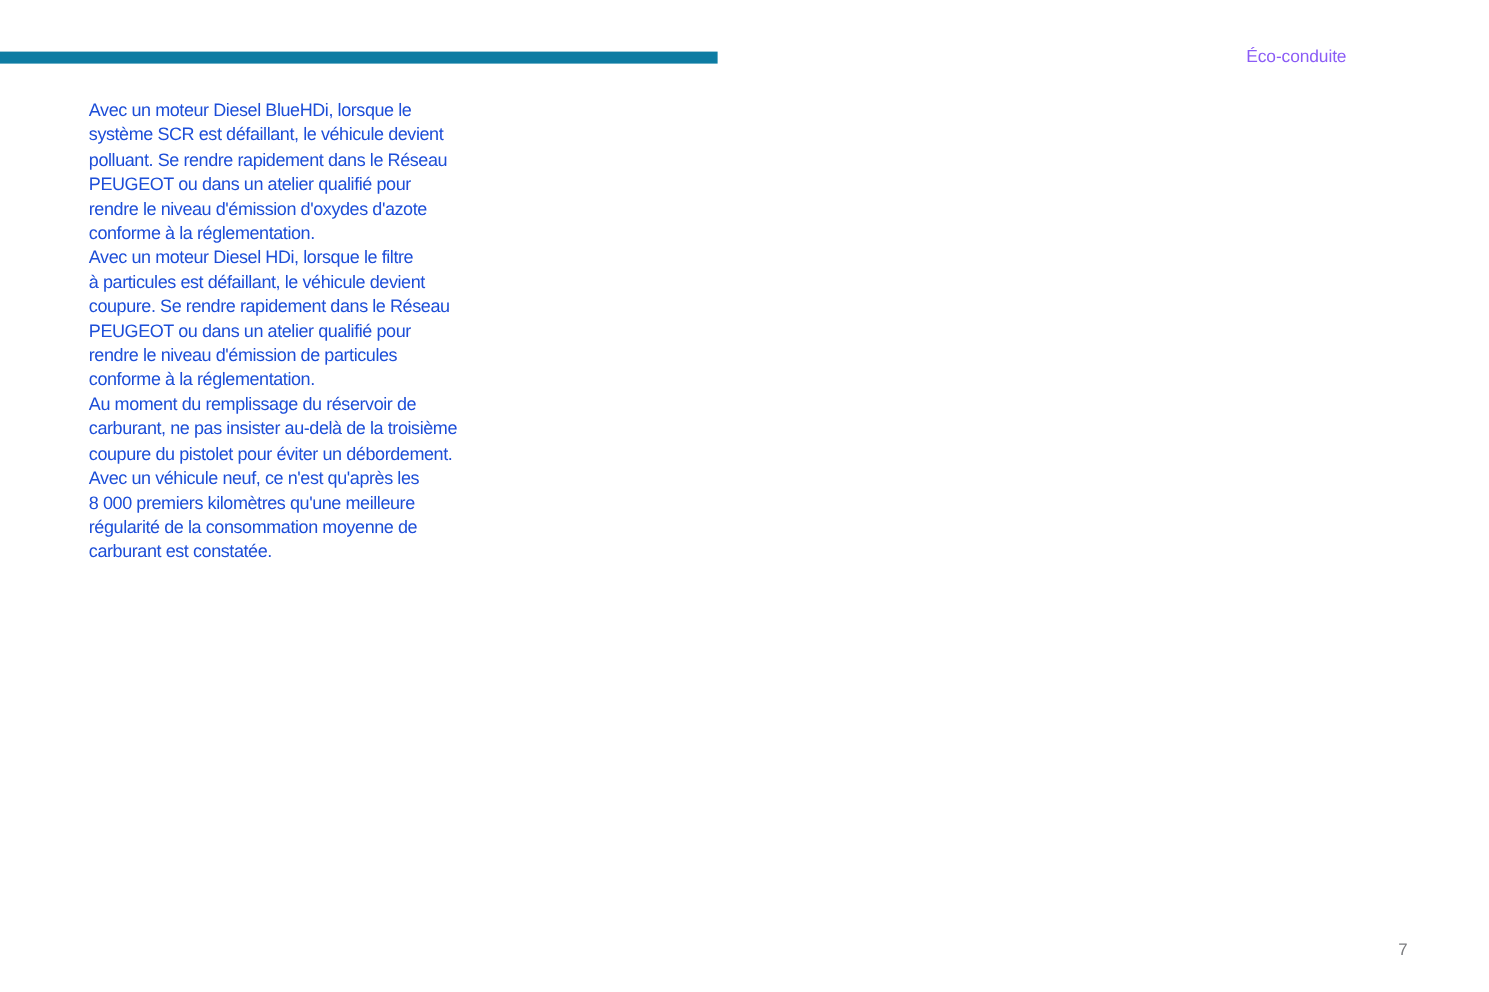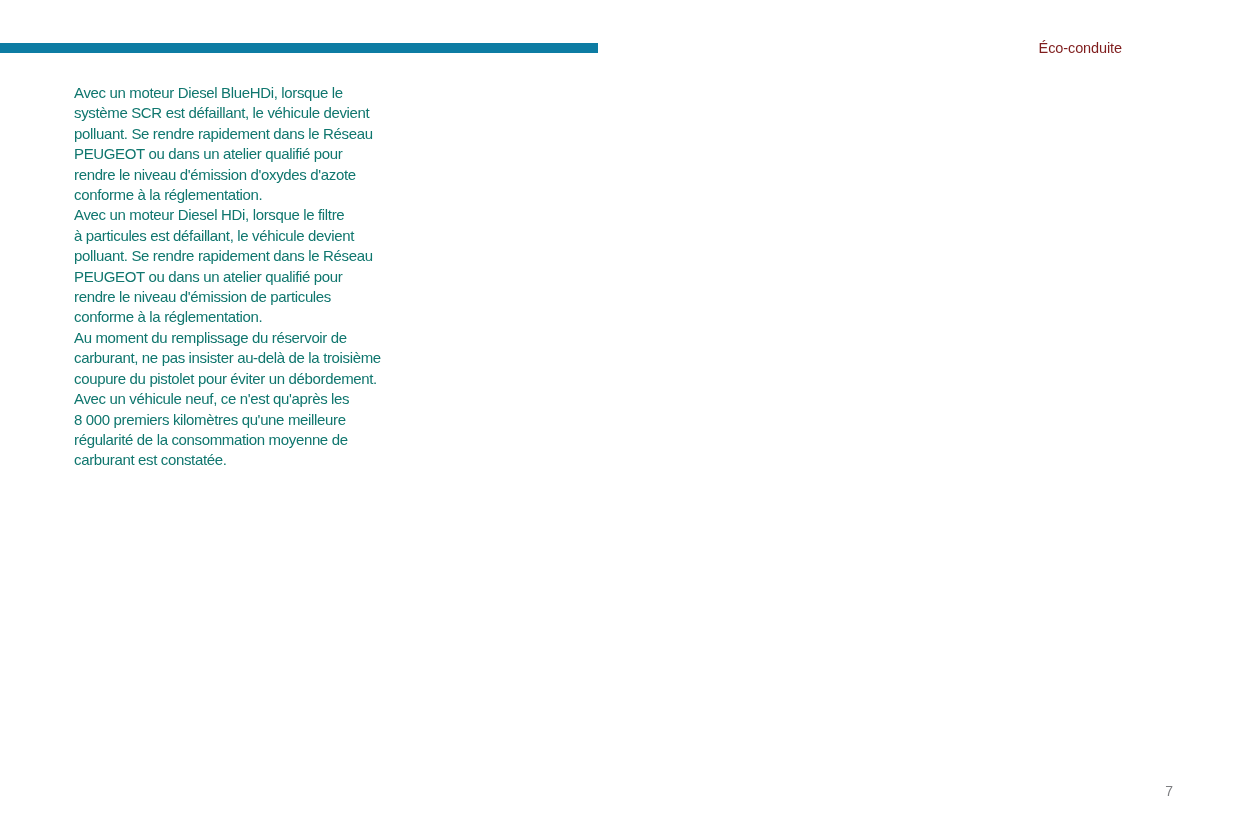--- a/index.html
+++ b/index.html
@@ -23,30 +23,30 @@
     width: 598px;
     height: 10px;
     background: #0d7ca3;
   }
   .header-title {
     position: absolute;
     top: 39px;
     right: 119px;
     font-size: 14.5px;
     line-height: 18px;
-    color: #7f1d1d;
+    color: #8b5cf6;
     letter-spacing: -0.1px;
     white-space: nowrap;
   }
   .body-text {
     position: absolute;
     left: 74px;
     top: 83px;
     width: 420px;
-    color: #0f766e;
+    color: #1d4ed8;
     font-size: 15px;
     line-height: 20.4px;
     letter-spacing: -0.35px;
   }
   .body-text .para {
     margin: 0;
     white-space: pre-line;
   }
   .page-number {
     position: absolute;
@@ -68,21 +68,21 @@
 
   <div class="body-text">
     <p class="para">Avec un moteur Diesel BlueHDi, lorsque le
 système SCR est défaillant, le véhicule devient
 polluant. Se rendre rapidement dans le Réseau
 PEUGEOT ou dans un atelier qualifié pour
 rendre le niveau d'émission d'oxydes d'azote
 conforme à la réglementation.</p>
     <p class="para">Avec un moteur Diesel HDi, lorsque le filtre
 à particules est défaillant, le véhicule devient
-polluant. Se rendre rapidement dans le Réseau
+coupure. Se rendre rapidement dans le Réseau
 PEUGEOT ou dans un atelier qualifié pour
 rendre le niveau d'émission de particules
 conforme à la réglementation.</p>
     <p class="para">Au moment du remplissage du réservoir de
 carburant, ne pas insister au-delà de la troisième
 coupure du pistolet pour éviter un débordement.
 Avec un véhicule neuf, ce n'est qu'après les
 8 000 premiers kilomètres qu'une meilleure
 régularité de la consommation moyenne de
 carburant est constatée.</p>

